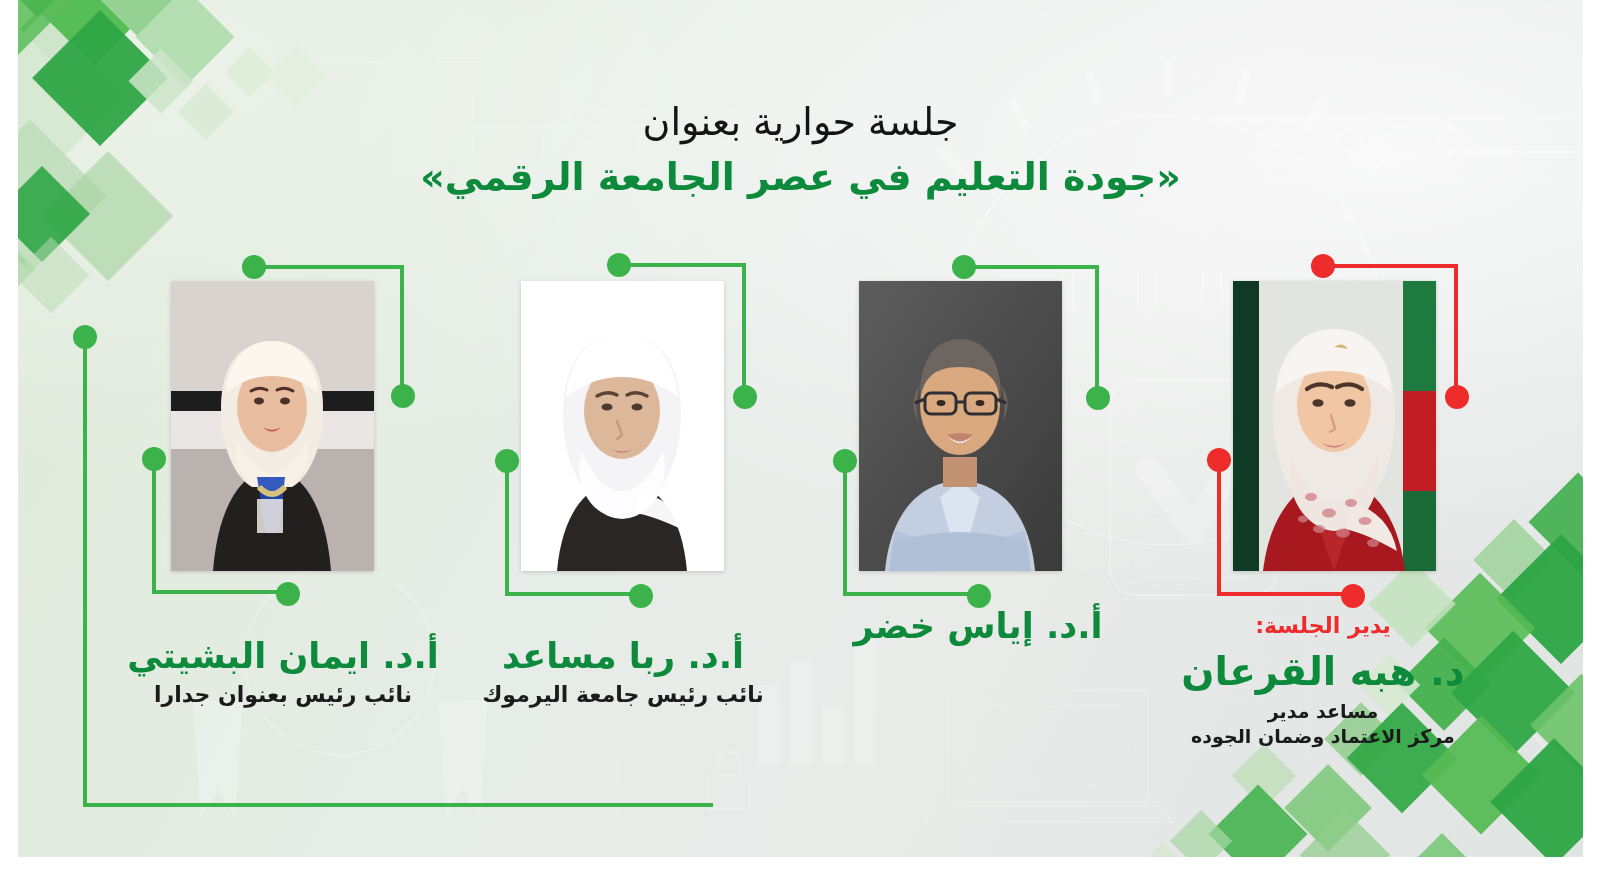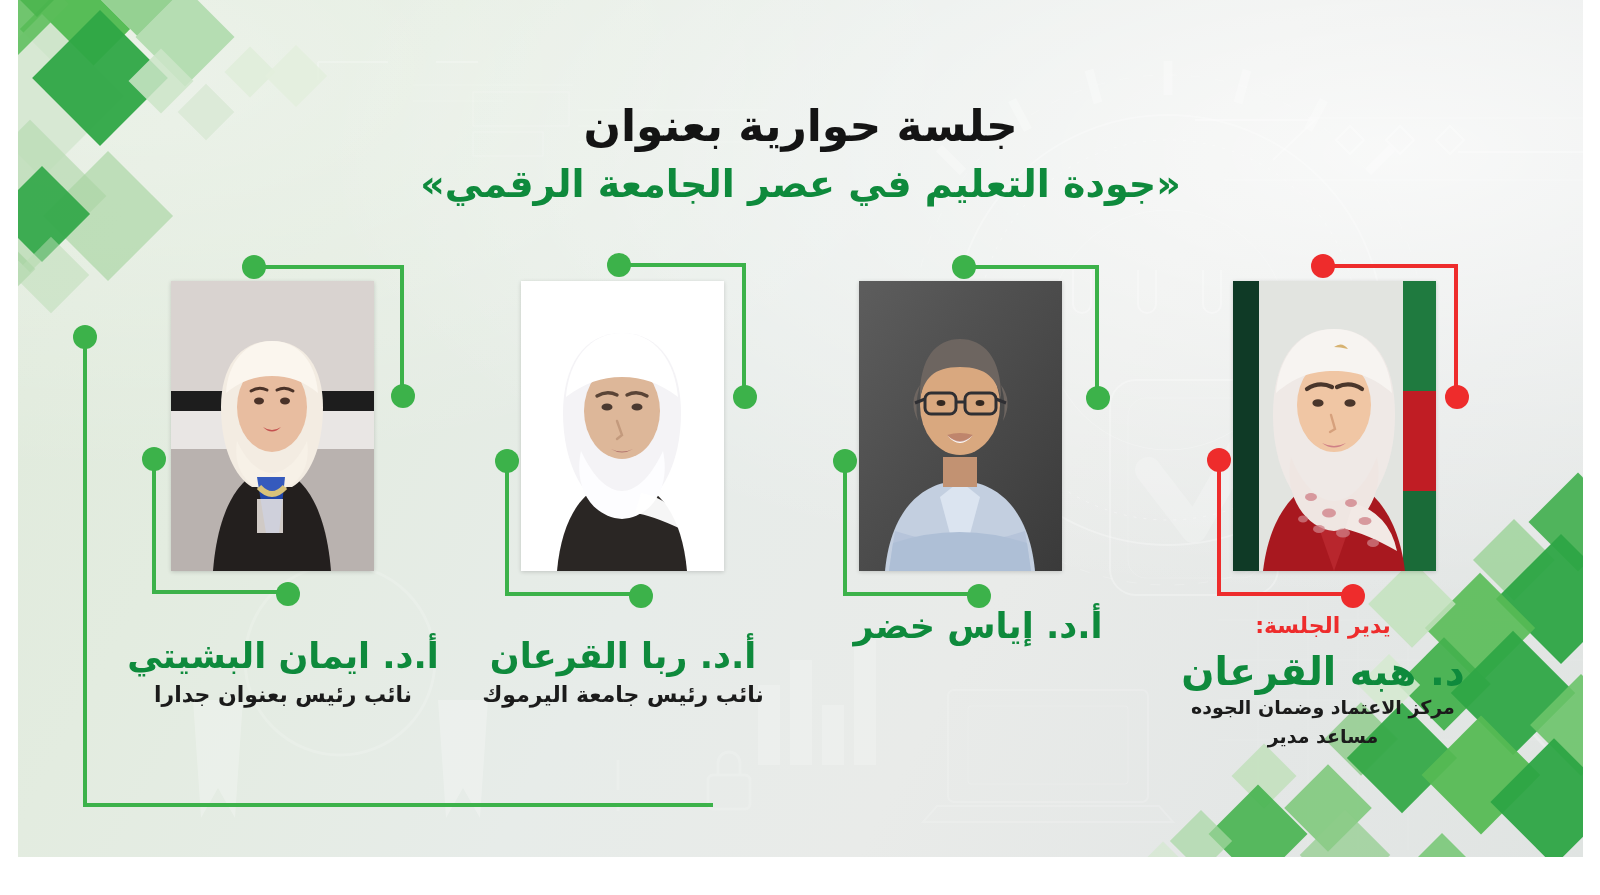--- a/index.html
+++ b/index.html
@@ -26,21 +26,21 @@
   .cline{position:absolute;background:#3cb24a;}
   .cline.red{background:#ee2c2c;}
   .cdot{position:absolute;width:24px;height:24px;border-radius:50%;background:#3cb24a;}
   .cdot.red{background:#ee2c2c;}
 
   
   #headline{
     position:absolute; left:0; right:0; top:98px; text-align:center;
     line-height:1.28; z-index:12;
   }
-  .h-l1{font-size:44px;font-weight:700;color:#141414;letter-spacing:.2px;}
+  .h-l1{font-size:38px;font-weight:400;color:#141414;letter-spacing:.2px;}
   .h-l2{font-size:38px;font-weight:700;color:#0e8a3c;letter-spacing:.2px;margin-top:6px;}
 
   
   .card{position:absolute;z-index:10;}
   .photo{position:absolute;overflow:hidden;background:#cfcfcf;box-shadow:0 1px 4px rgba(0,0,0,.17);}
   .photo svg{display:block;width:100%;height:100%;}
 
   .cap{position:absolute;text-align:center;line-height:1.22;}
   .cap .pre{font-size:22px;font-weight:700;color:#ee2c2c;margin-bottom:8px;}
   .cap .nm{font-size:35px;font-weight:700;color:#0e8a3c;white-space:nowrap;}
@@ -303,21 +303,21 @@
         <ellipse cx="86" cy="126" rx="5.5" ry="3.6" fill="#4b3a30"></ellipse>
         <ellipse cx="116" cy="126" rx="5.5" ry="3.6" fill="#4b3a30"></ellipse>
         <path d="M76 115 q10 -6 20 -1" stroke="#5a4436" stroke-width="3.4" fill="none" stroke-linecap="round"></path>
         <path d="M106 114 q10 -5 20 1" stroke="#5a4436" stroke-width="3.4" fill="none" stroke-linecap="round"></path>
         <path d="M96 140 l5 14 l-5 4" stroke="#c39a7d" stroke-width="2.4" fill="none" stroke-linecap="round"></path>
         <path d="M90 168 q11 5 22 0 q-11 7 -22 0 z" fill="#b2746e"></path>
       </svg>
     </div>
 
     <div class="cap" style="left:450px;top:635px;width:310px;">
-      <div class="nm">أ.د. ربا القرعان</div>
+      <div class="nm">أ.د. ربا مساعد</div>
       <div class="role">نائب رئيس جامعة اليرموك</div>
     </div>
   </div>
 
   <div class="card" style="left:0;top:0;">
     <div class="conn">
       <div class="cdot" style="left:934px;top:255px;"></div>
       <div class="cline" style="left:946px;top:265px;width:135px;height:4px;"></div>
       <div class="cline" style="left:1077px;top:265px;width:4px;height:130px;"></div>
       <div class="cdot" style="left:1068px;top:386px;"></div>
@@ -424,18 +424,18 @@
         <ellipse cx="85" cy="122" rx="5.6" ry="3.8" fill="#4a362b"></ellipse>
         <ellipse cx="117" cy="122" rx="5.6" ry="3.8" fill="#4a362b"></ellipse>
         <path d="M98 134 l4 14 l-5 3" stroke="#d6a07c" stroke-width="2.4" fill="none" stroke-linecap="round"></path>
         <path d="M89 162 q12 6 24 0 q-12 9 -24 0 z" fill="#cf7f86"></path>
       </svg>
     </div>
 
     <div class="cap" style="left:1140px;top:613px;width:330px;">
       <div class="pre">يدير الجلسة:</div>
       <div class="nm sm">د. هبه القرعان</div>
+      <div class="role two">مساعد مدير</div>
       <div class="role two" style="margin-top:0;">مركز الاعتماد وضمان الجوده</div>
-      <div class="role two">مساعد مدير</div>
     </div>
   </div>
 
 </div>
 
 </body></html>

